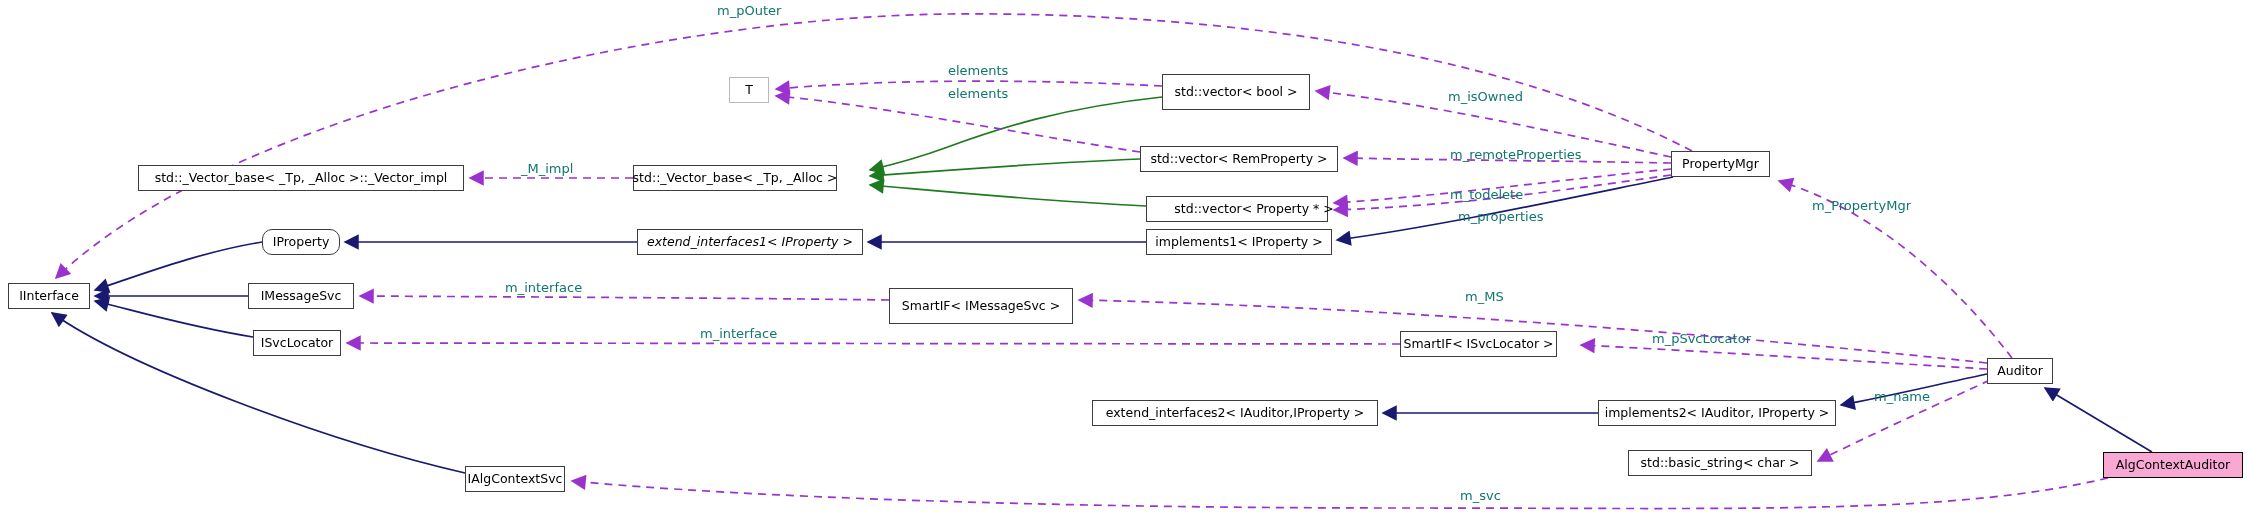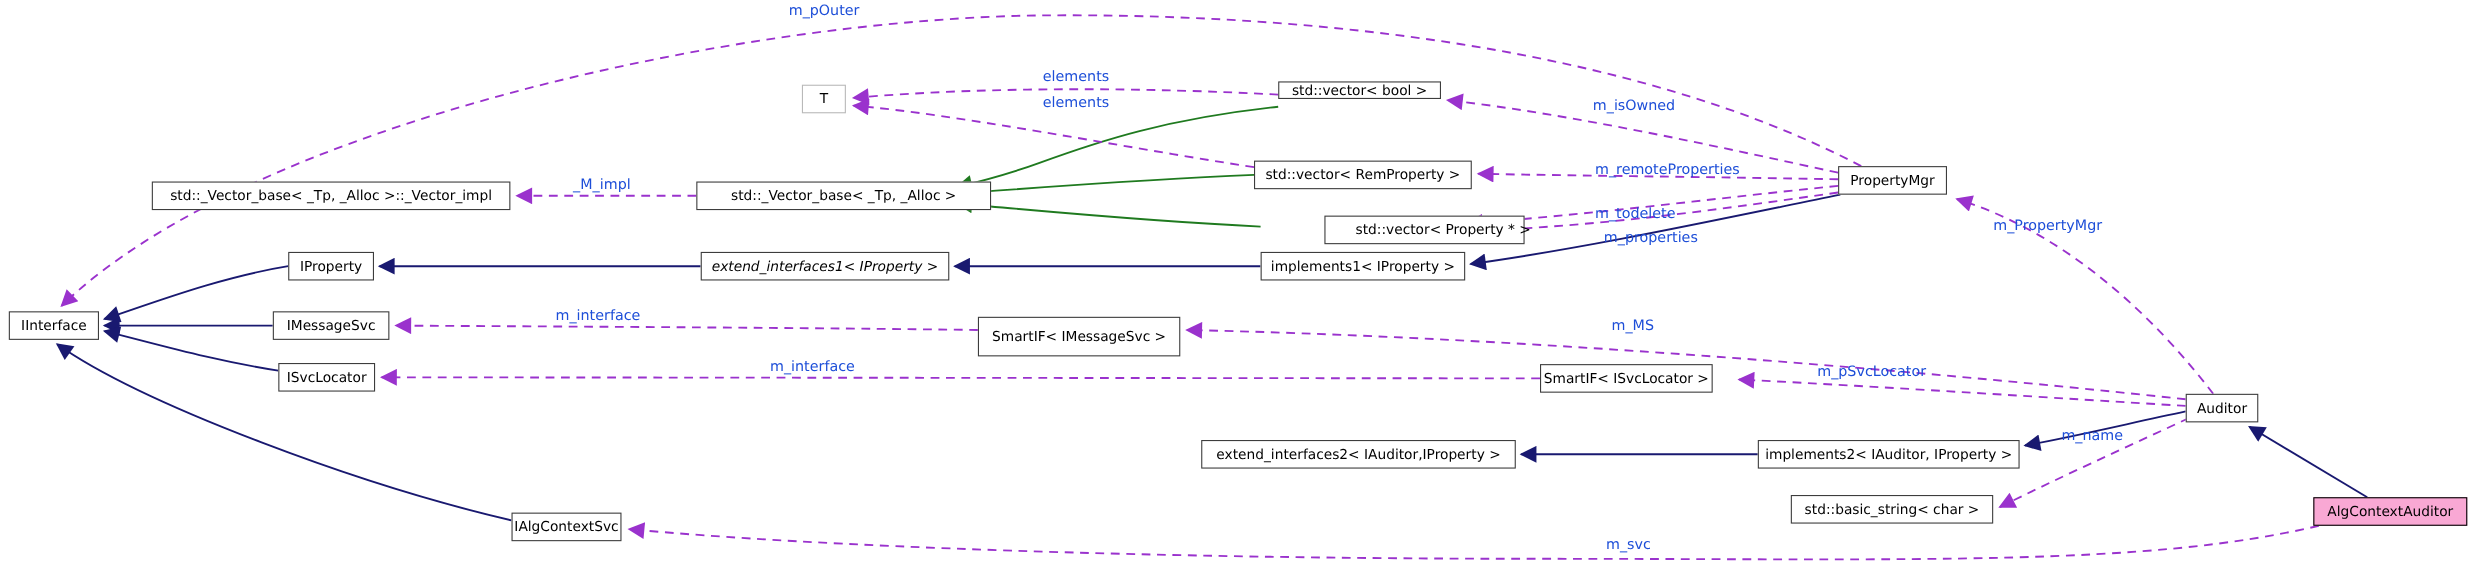--- a/index.html
+++ b/index.html
@@ -20,21 +20,21 @@
     font-size:12.5px;
     line-height:1;
     display:flex;align-items:center;justify-content:center;
     white-space:nowrap;
     z-index:2;
   }
   .node.highlight{background:#f9a8d4;border:1.8px solid #000000;}
   .node.graybox{border:1.2px solid #b9b9b9;}
   .edge-label{
     position:absolute;
-    color:#1d4ed8;
+    color:#0f766e;
     font-size:13px;
     line-height:1;
     white-space:nowrap;
     z-index:3;
   }
   path.inh{stroke:#191970;fill:none;stroke-width:1.7;}
   path.tpl{stroke:#1f7a1f;fill:none;stroke-width:1.7;}
   path.use{stroke:#9a32cd;fill:none;stroke-width:1.7;stroke-dasharray:8 6;}
 </style>
 </head>
@@ -83,25 +83,25 @@
     <path class="use" d="M1400,344 L347,343" marker-end="url(#arr-purple)"></path>
     <path class="use" d="M1987,369 C1870,362 1720,352 1581,345" marker-end="url(#arr-purple)"></path>
     <path class="use" d="M2012,358 C1960,290 1880,212 1779,181" marker-end="url(#arr-purple)"></path>
     <path class="use" d="M1990,380 C1930,408 1870,435 1818,461" marker-end="url(#arr-purple)"></path>
     <path class="use" d="M2108,478 C1950,515 1750,508 1400,508 C1050,508 740,497 572,481" marker-end="url(#arr-purple)"></path>
   </svg>
 
   <div class="node" style="left:8px;top:283px;width:82px;height:26px;">IInterface</div>
   <div class="node" style="left:138px;top:165px;width:326px;height:26px;">std::_Vector_base&lt; _Tp, _Alloc &gt;::_Vector_impl</div>
   <div class="node graybox" style="left:729px;top:77px;width:40px;height:26px;">T</div>
-  <div class="node" style="left:633px;top:165px;width:268px;height:26px;">std::_Vector_base&lt; _Tp, _Alloc &gt;</div>
-  <div class="node" style="left:1162px;top:74px;width:148px;height:16px;">std::vector&lt; bool &gt;</div>
+  <div class="node" style="left:633px;top:165px;width:204px;height:26px;">std::_Vector_base&lt; _Tp, _Alloc &gt;</div>
+  <div class="node" style="left:1162px;top:74px;width:148px;height:36px;">std::vector&lt; bool &gt;</div>
   <div class="node" style="left:1140px;top:146px;width:198px;height:26px;">std::vector&lt; RemProperty &gt;</div>
-  <div class="node" style="left:1204px;top:196px;width:182px;height:26px;padding-left:34px;">std::vector&lt; Property * &gt;</div>
-  <div class="node" style="left:262px;top:229px;width:78px;height:26px;">IProperty</div>
+  <div class="node" style="left:1146px;top:196px;width:182px;height:26px;padding-left:34px;">std::vector&lt; Property * &gt;</div>
+  <div class="node" style="left:262px;top:229px;width:78px;height:26px;border-radius:10px;">IProperty</div>
   <div class="node" style="left:637px;top:229px;width:226px;height:26px;font-style:italic;">extend_interfaces1&lt; IProperty &gt;</div>
   <div class="node" style="left:1146px;top:229px;width:186px;height:26px;">implements1&lt; IProperty &gt;</div>
   <div class="node" style="left:1671px;top:151px;width:99px;height:26px;">PropertyMgr</div>
   <div class="node" style="left:248px;top:283px;width:106px;height:26px;">IMessageSvc</div>
   <div class="node" style="left:889px;top:288px;width:184px;height:36px;">SmartIF&lt; IMessageSvc &gt;</div>
   <div class="node" style="left:253px;top:330px;width:88px;height:26px;">ISvcLocator</div>
   <div class="node" style="left:1400px;top:331px;width:157px;height:26px;">SmartIF&lt; ISvcLocator &gt;</div>
   <div class="node" style="left:1987px;top:358px;width:66px;height:26px;">Auditor</div>
   <div class="node" style="left:1092px;top:400px;width:286px;height:26px;">extend_interfaces2&lt; IAuditor,IProperty &gt;</div>
   <div class="node" style="left:1598px;top:400px;width:238px;height:26px;">implements2&lt; IAuditor, IProperty &gt;</div>

